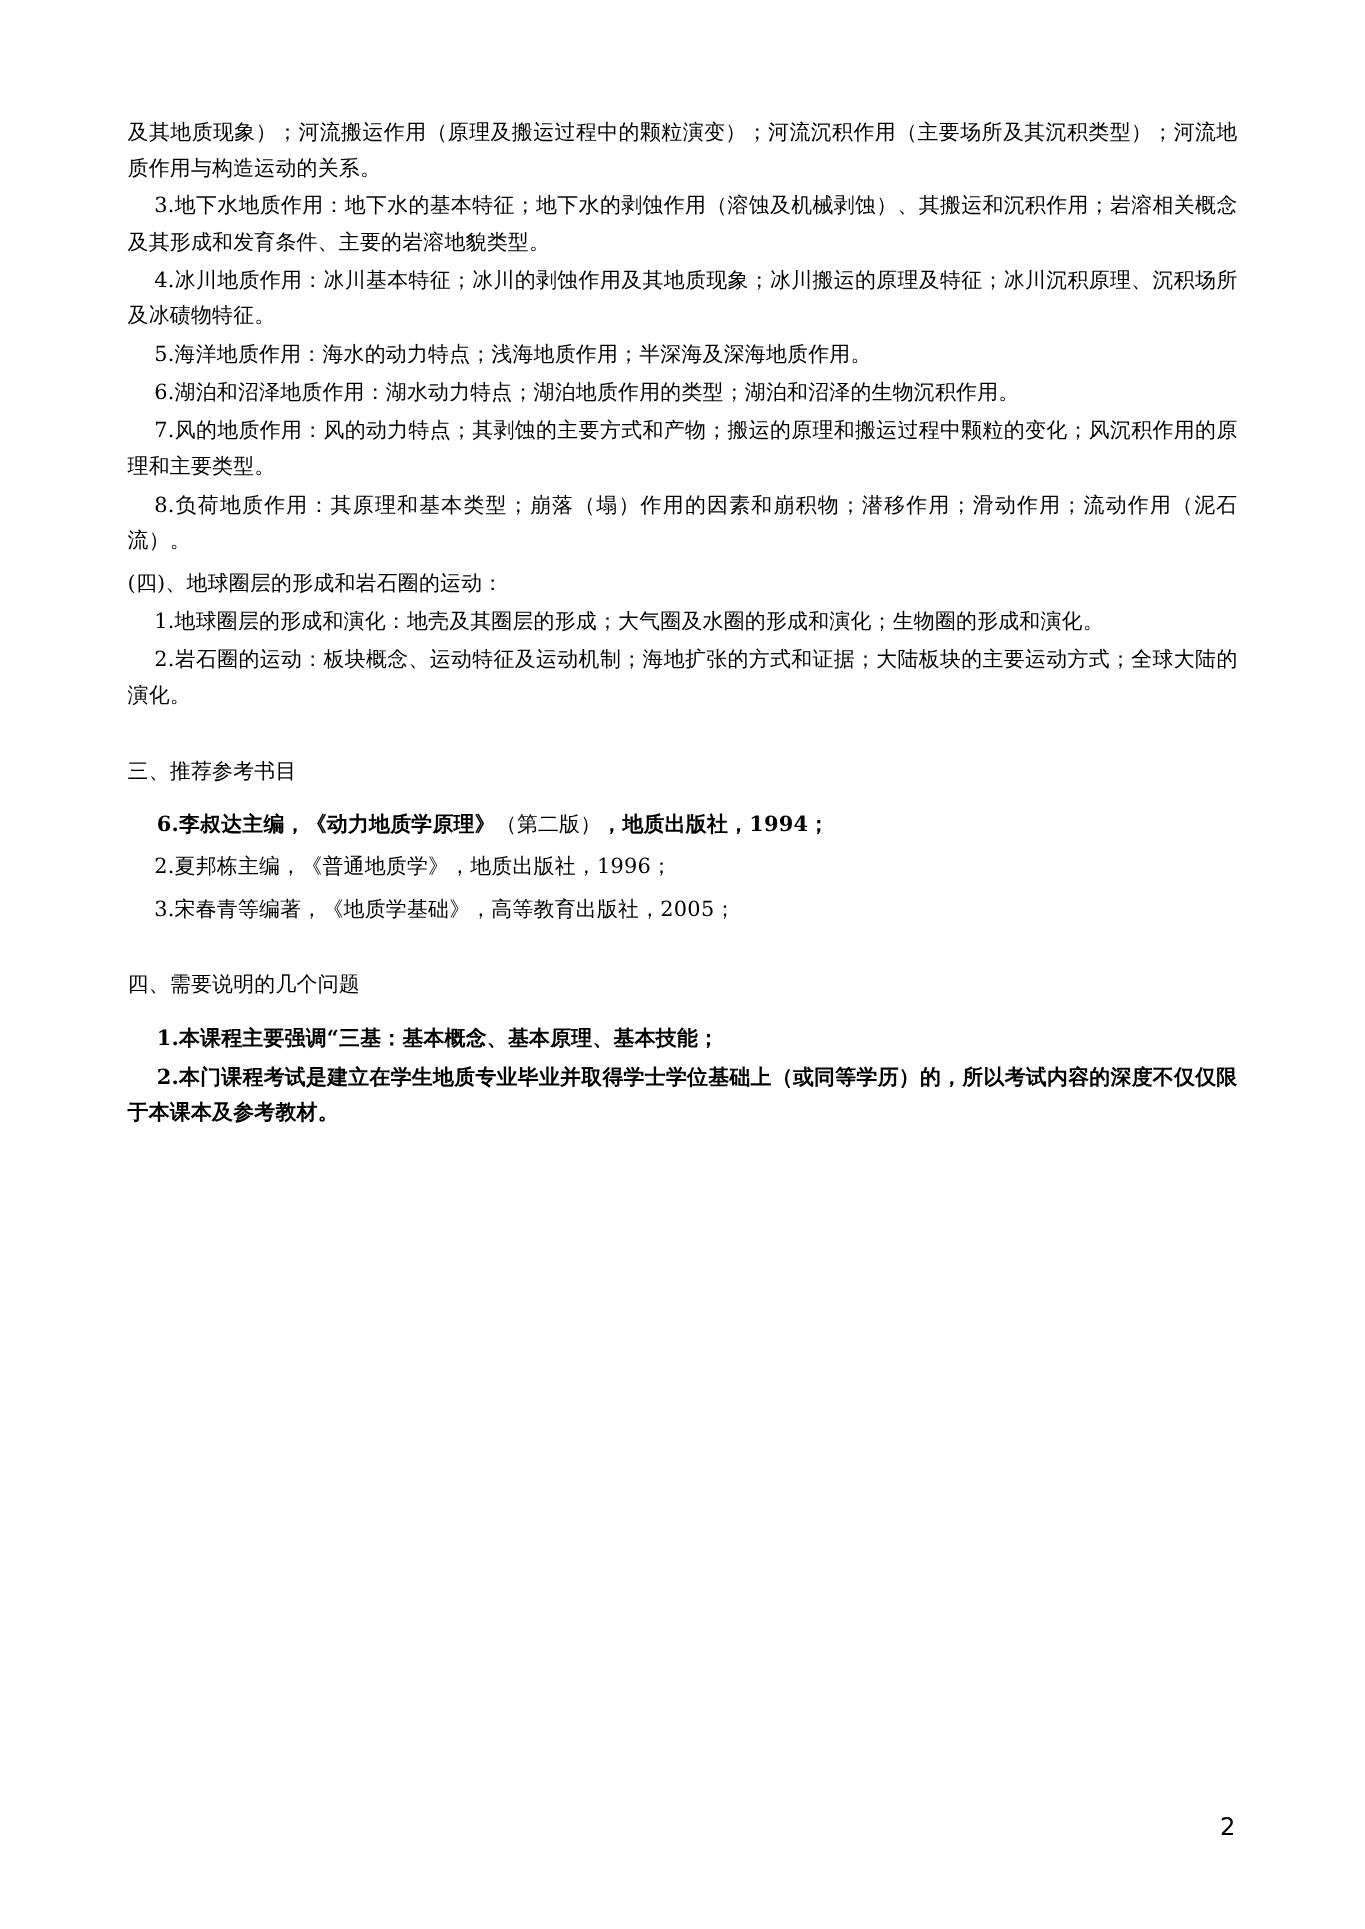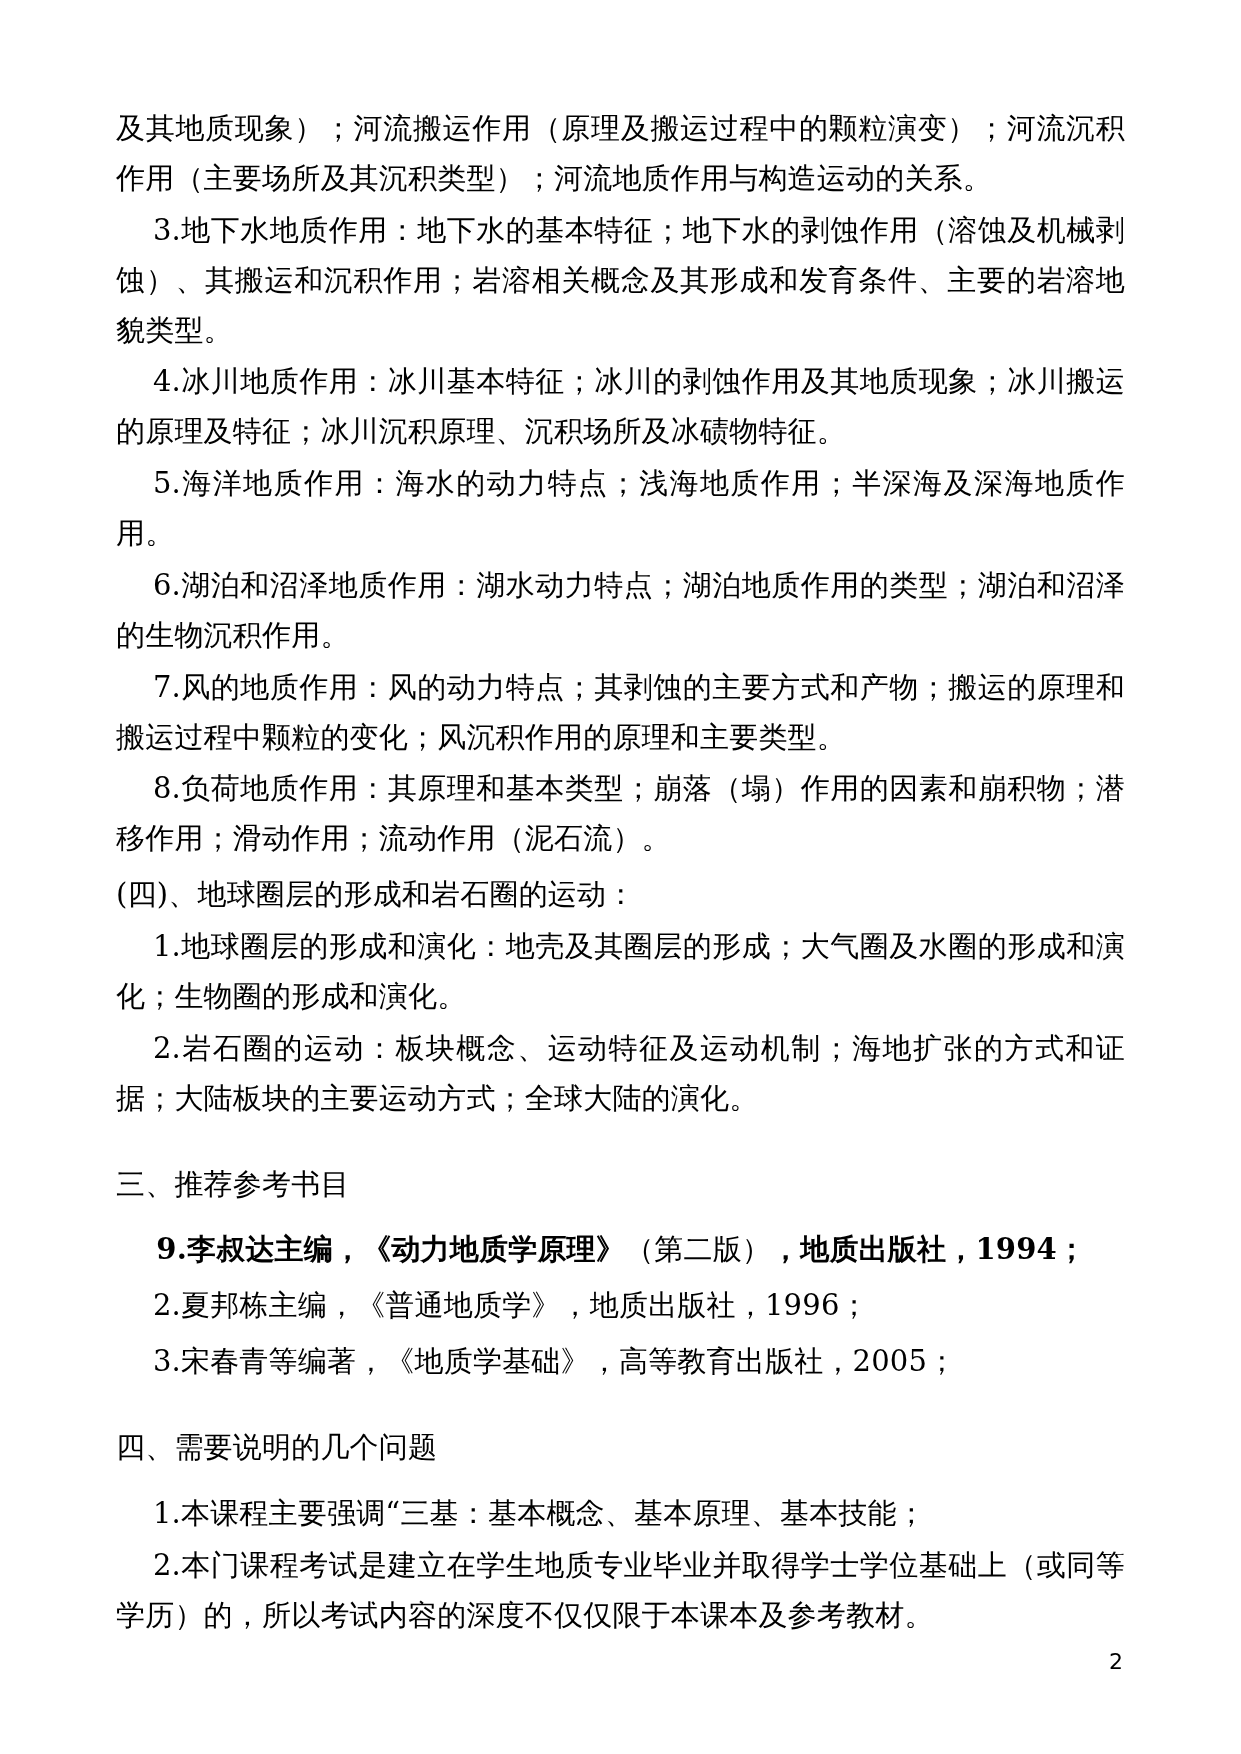--- a/index.html
+++ b/index.html
@@ -15,21 +15,21 @@
     position: relative;
     width: 1241px;
     height: 1754px;
     margin: 0 auto;
     background: #ffffff;
     box-sizing: border-box;
     padding: 104px 116px 60px 116px;
     overflow: hidden;
   }
   .doc-body {
-    font-size: 29px;
+    font-size: 19px;
     line-height: 1.72;
     text-align: justify;
     letter-spacing: 0.2px;
   }
   p {
     margin: 0 0 2px 0;
   }
   .indent {
     text-indent: 2ch;
   }
@@ -52,20 +52,21 @@
   }
   .ref-first {
     font-weight: bold;
   }
   .ref-first .normalw {
     font-weight: normal;
   }
   .notes p {
     text-indent: 2ch;
     margin-bottom: 2px;
+    font-weight: bold;
   }
   .page-number {
     position: absolute;
     right: 118px;
     bottom: 80px;
     font-size: 22px;
     font-family: "DejaVu Sans", "Liberation Sans", sans-serif;
   }
 </style>
 </head>
@@ -91,21 +92,21 @@
 
     <p class="noindent section-head">(四)、地球圈层的形成和岩石圈的运动：</p>
 
     <p class="indent">1.地球圈层的形成和演化：地壳及其圈层的形成；大气圈及水圈的形成和演化；生物圈的形成和演化。</p>
 
     <p class="indent">2.岩石圈的运动：板块概念、运动特征及运动机制；海地扩张的方式和证据；大陆板块的主要运动方式；全球大陆的演化。</p>
 
     <p class="heading-plain">三、推荐参考书目</p>
 
     <div class="ref-list">
-      <p class="ref-first"><span>9.李叔达主编，《动力地质学原理》</span><span class="normalw">（第二版）</span><span>，地质出版社，1994；</span></p>
+      <p class="ref-first"><span>6.李叔达主编，《动力地质学原理》</span><span class="normalw">（第二版）</span><span>，地质出版社，1994；</span></p>
       <p>2.夏邦栋主编，《普通地质学》，地质出版社，1996；</p>
       <p>3.宋春青等编著，《地质学基础》，高等教育出版社，2005；</p>
     </div>
 
     <p class="heading-plain">四、需要说明的几个问题</p>
 
     <div class="notes">
       <p>1.本课程主要强调“三基：基本概念、基本原理、基本技能；</p>
       <p>2.本门课程考试是建立在学生地质专业毕业并取得学士学位基础上（或同等学历）的，所以考试内容的深度不仅仅限于本课本及参考教材。</p>
     </div>

